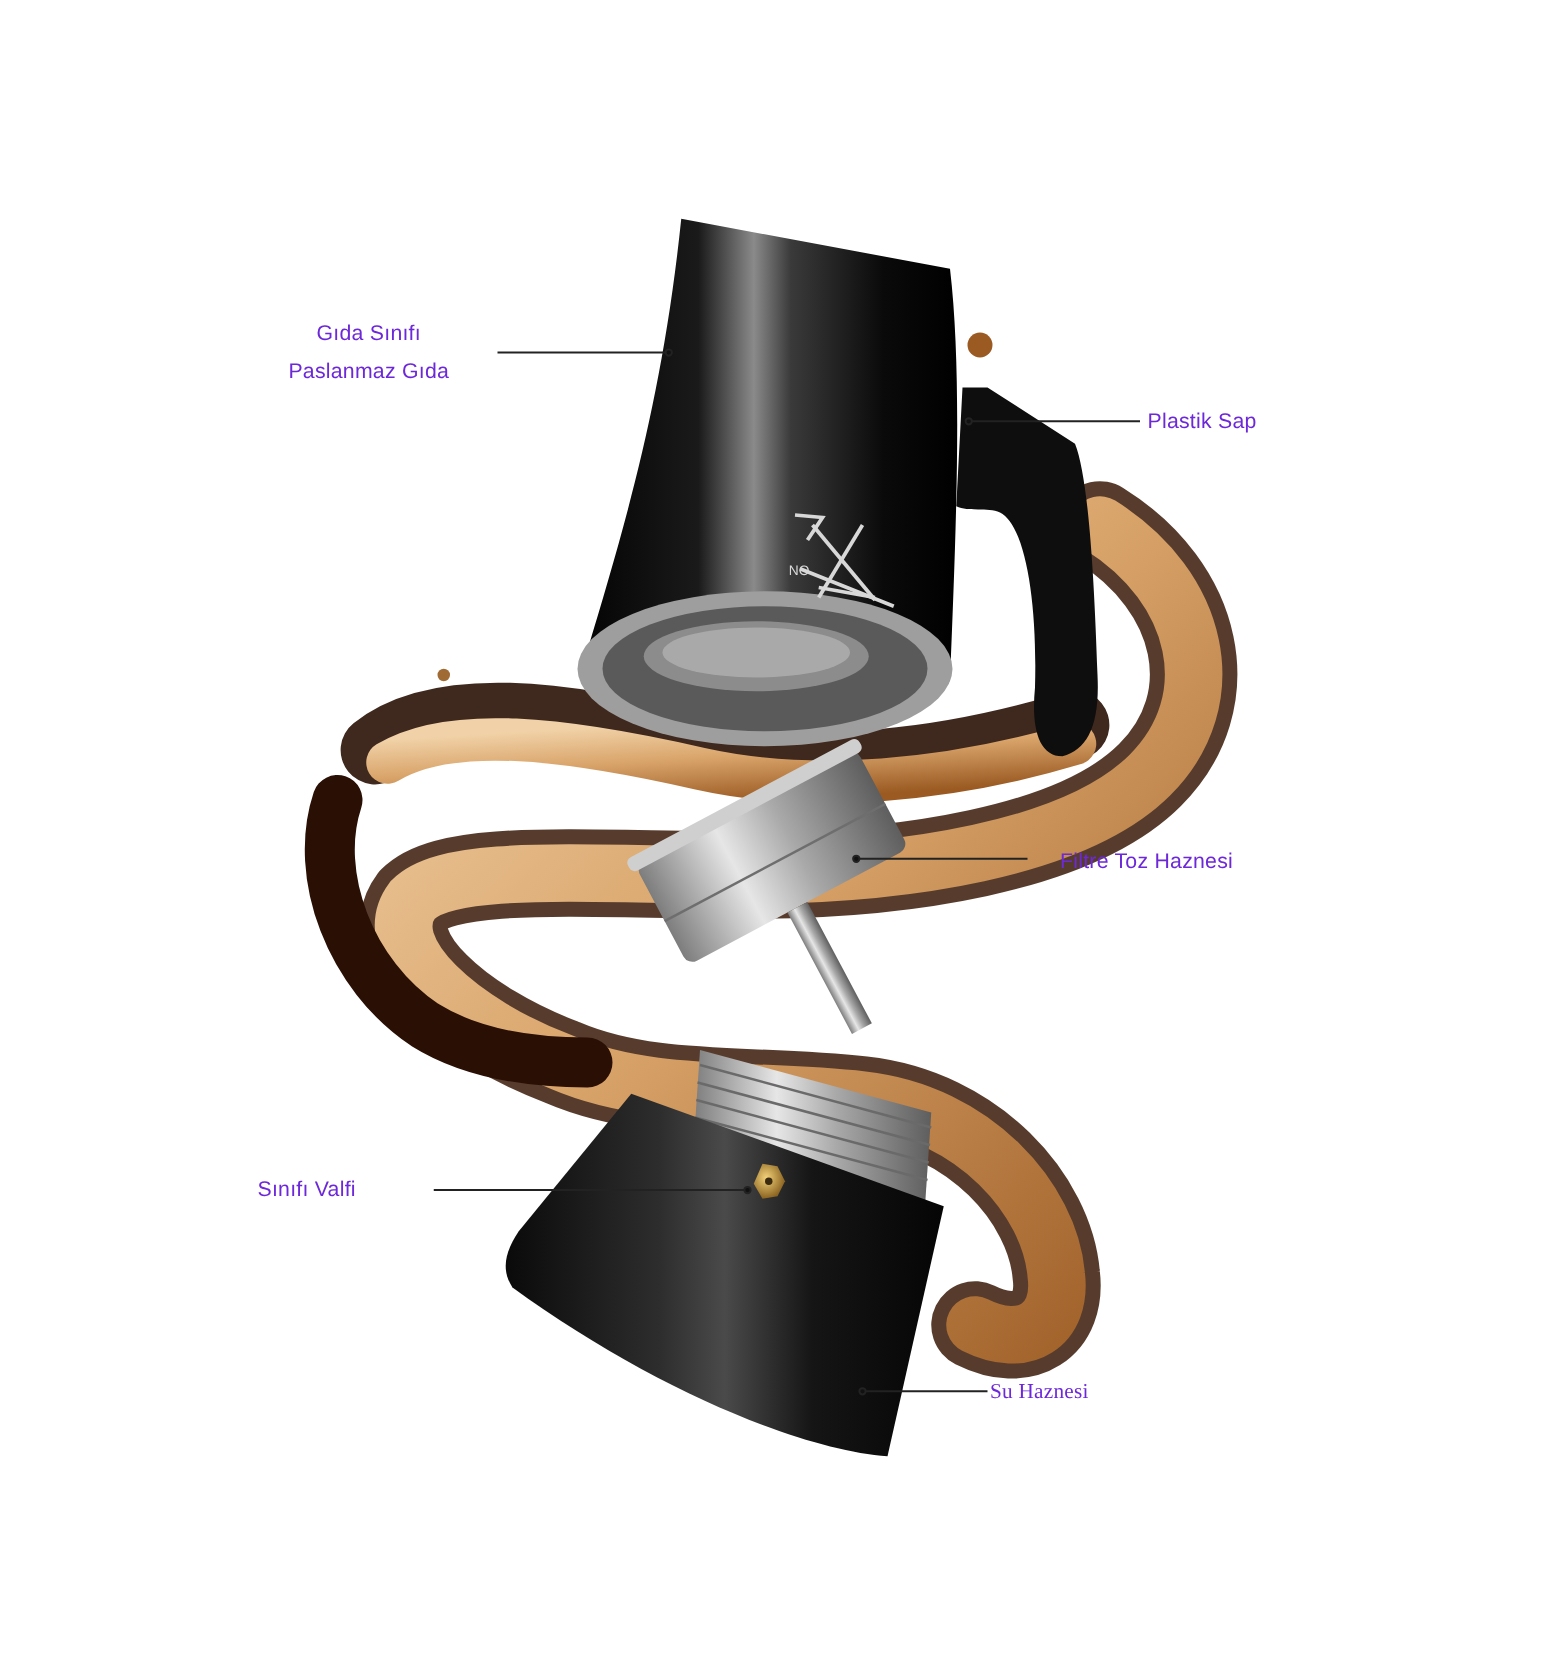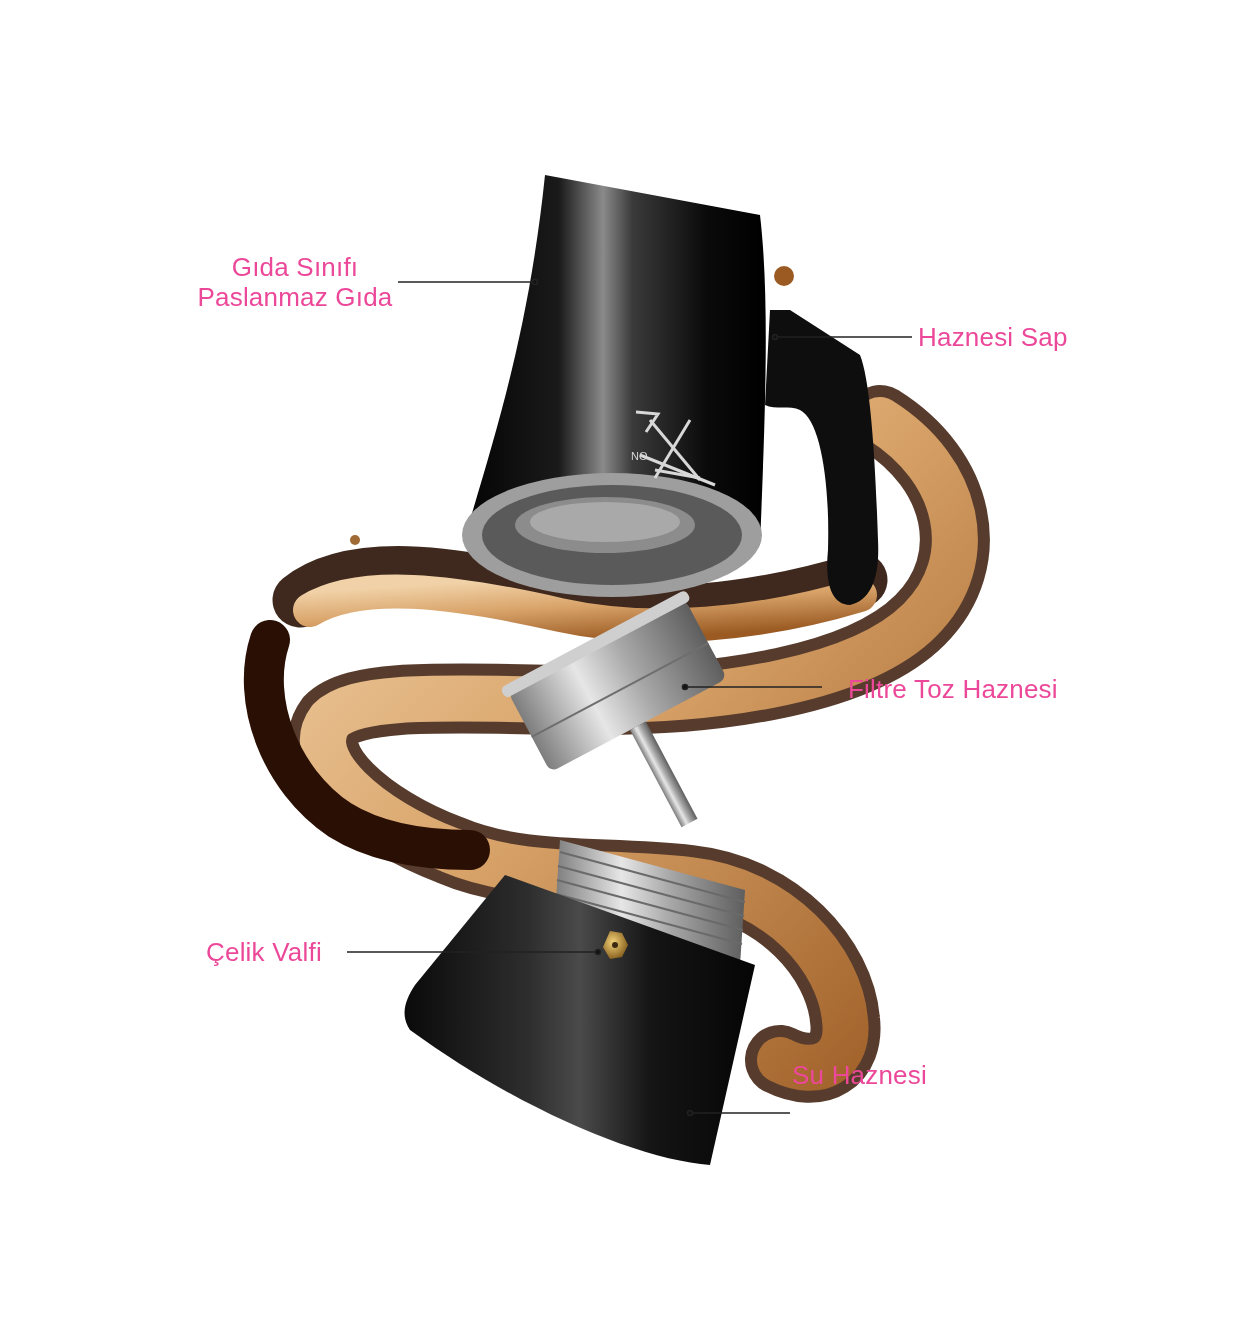--- a/index.html
+++ b/index.html
@@ -1,19 +1,19 @@
 <!DOCTYPE html>
 <html><head>
   <meta charset="utf-8">
   <style>
     html, body { margin: 0; padding: 0; background: #ffffff; }
     body { width: 1250px; height: 1340px; position: relative; overflow: hidden; font-family: "Liberation Sans", sans-serif; }
     .stage { position: absolute; left: 0; top: 0; width: 1250px; height: 1340px; }
     .stage svg { position: absolute; left: 0; top: 0; }
-    .label { position: absolute; color: #ec4899; font-size: 26px; line-height: 30px; white-space: nowrap; letter-spacing: 0.2px; }
+    .label { position: absolute; color: #6d28d9; font-size: 17px; line-height: 30px; white-space: nowrap; letter-spacing: 0.2px; }
     .label.center { text-align: center; }
   </style>
 </head>
 <body>
 
 <div class="stage">
   <svg width="1250" height="1340" viewBox="0 0 1250 1340">
     <defs>
       <linearGradient id="coffeeGrad" x1="0" y1="0" x2="1" y2="1">
         <stop offset="0" stop-color="#f1d2a8"></stop>
@@ -109,17 +109,17 @@
       <circle cx="598" cy="952" r="2.5"></circle>
       <line x1="690" y1="1113" x2="790" y2="1113"></line>
       <circle cx="690" cy="1113" r="2.5"></circle>
     </g>
   </svg>
 
   <div class="label center" style="left:195px; top:252px; width:200px;">
     <div>Gıda Sınıfı</div>
     <div>Paslanmaz Gıda</div>
   </div>
-  <div class="label" style="left:918px; top:322px;">Haznesi Sap</div>
+  <div class="label" style="left:918px; top:322px;">Plastik Sap</div>
   <div class="label" style="left:848px; top:674px;text-align:right;">Filtre Toz Haznesi</div>
-  <div class="label" style="left:206px; top:937px;">Çelik Valfi</div>
-  <div class="label" style="left:792px; top:1060px;">Su Haznesi</div>
+  <div class="label" style="left:206px; top:937px;">Sınıfı Valfi</div>
+  <div class="label" style="left:792px; top:1098px;font-family:Liberation Serif, serif;">Su Haznesi</div>
 </div>
 
 </body></html>

